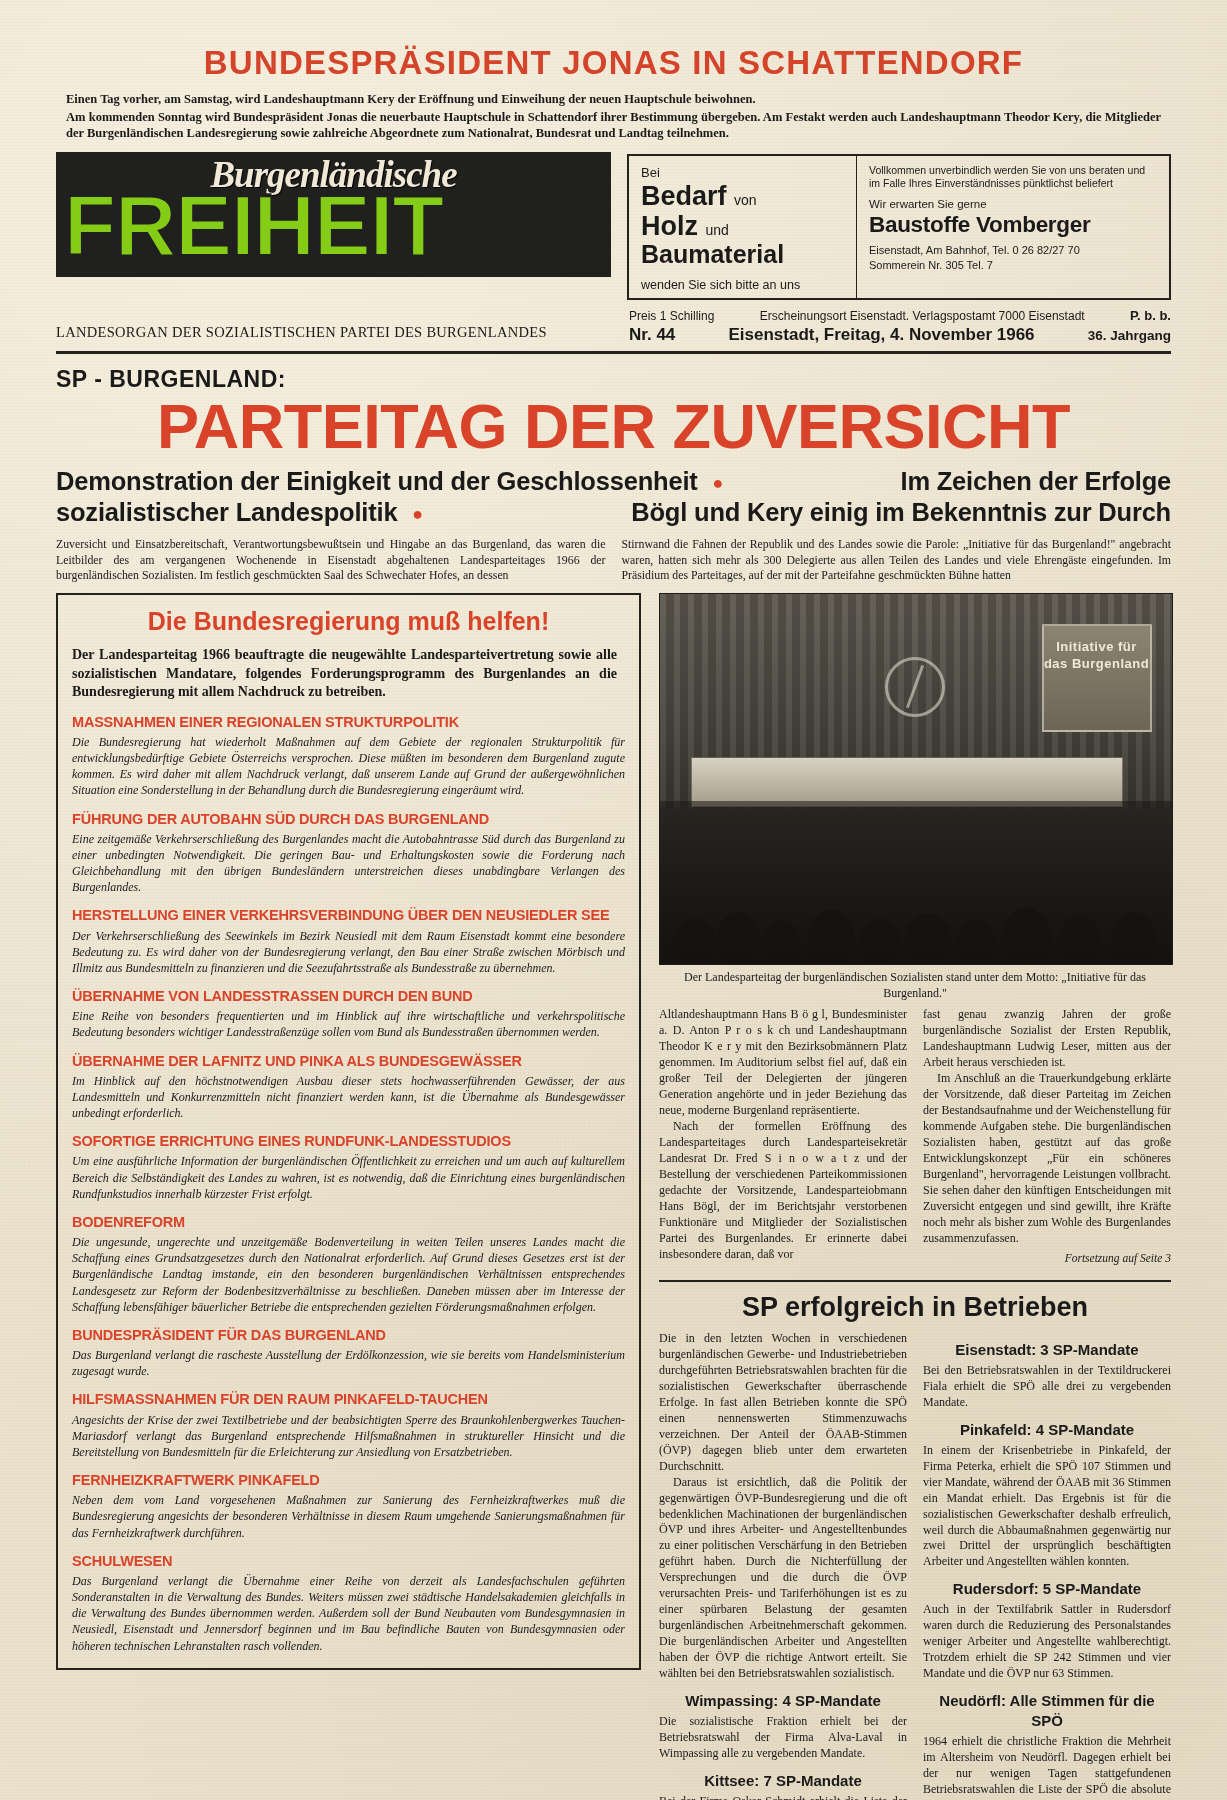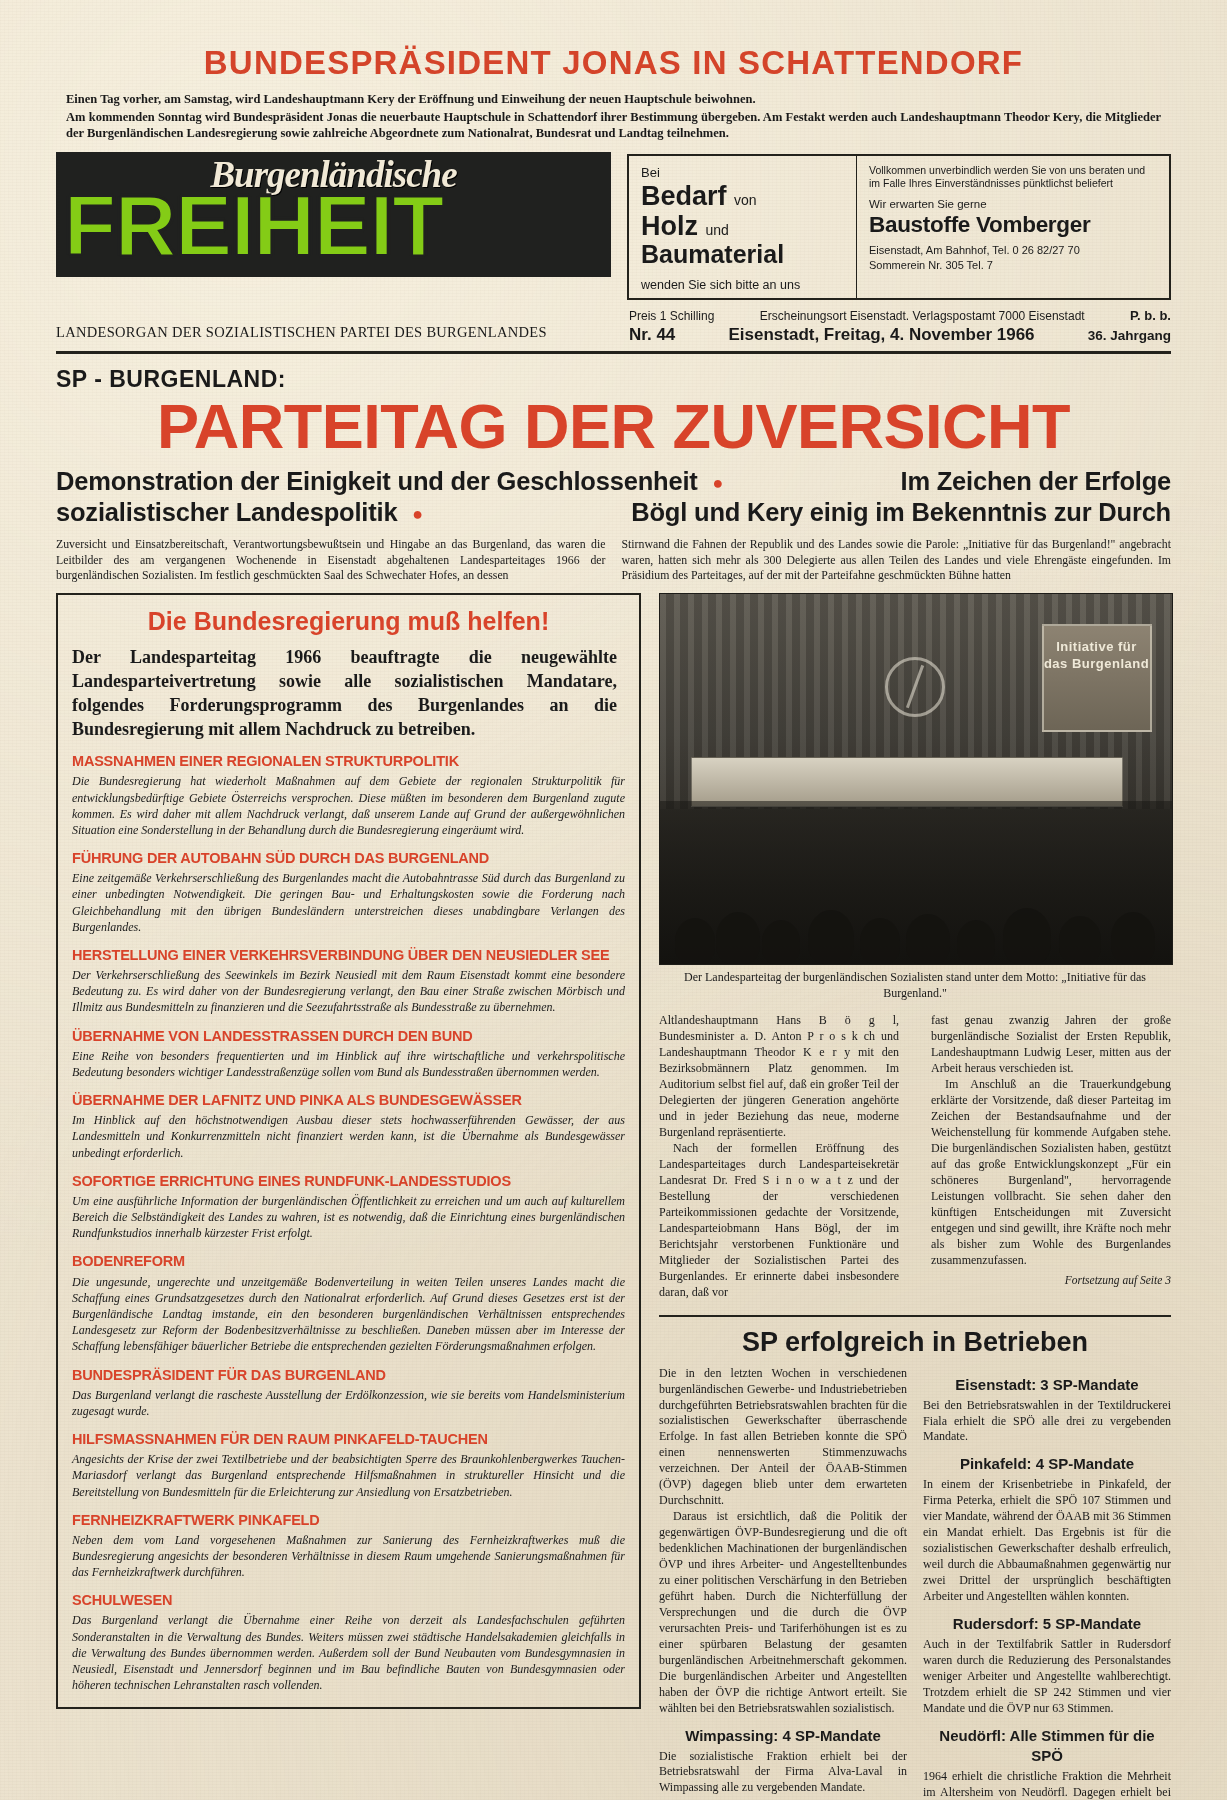--- a/index.html
+++ b/index.html
@@ -212,21 +212,21 @@
   }
   .demands-title{
     text-align:center;
     font-family:"Liberation Sans", sans-serif;
     font-weight:bold;
     font-size:25px;
     color:#d8432a;
     margin:2px 0 10px 0;
   }
   .demands-intro{
-    font-size:18px;line-height:1.32;text-align:justify;font-weight:bold;
+    font-size:14px;line-height:1.32;text-align:justify;font-weight:bold;
     margin:0 8px 10px 0;
   }
   .dm-h{
     font-family:"Liberation Sans", sans-serif;
     font-weight:bold;
     color:#d8432a;
     font-size:14.5px;
     line-height:1.18;
     margin:12px 0 3px 0;
     letter-spacing:-.2px;
@@ -285,21 +285,21 @@
   .ph-head{
     position:absolute;bottom:0;border-radius:50% 50% 35% 35%;
     background:#14130f;opacity:.9;
   }
   .ph-caption{
     font-size:12px;line-height:1.3;text-align:center;margin-top:5px;
   }
 
   
   .art2{
-    display:flex;gap:32px;margin-top:12px;
+    display:flex;gap:16px;margin-top:6px;
     font-size:12px;line-height:1.33;text-align:justify;
   }
   .art2 .c{flex:1;}
   .art2 p{margin:0;}
   .art2 p + p{text-indent:14px;}
   .cont{font-style:italic;text-align:right;font-size:11.5px;margin-top:4px;}
 
   .betriebe-head{
     font-family:"Liberation Sans", sans-serif;
     font-weight:bold;font-size:27px;text-align:center;

